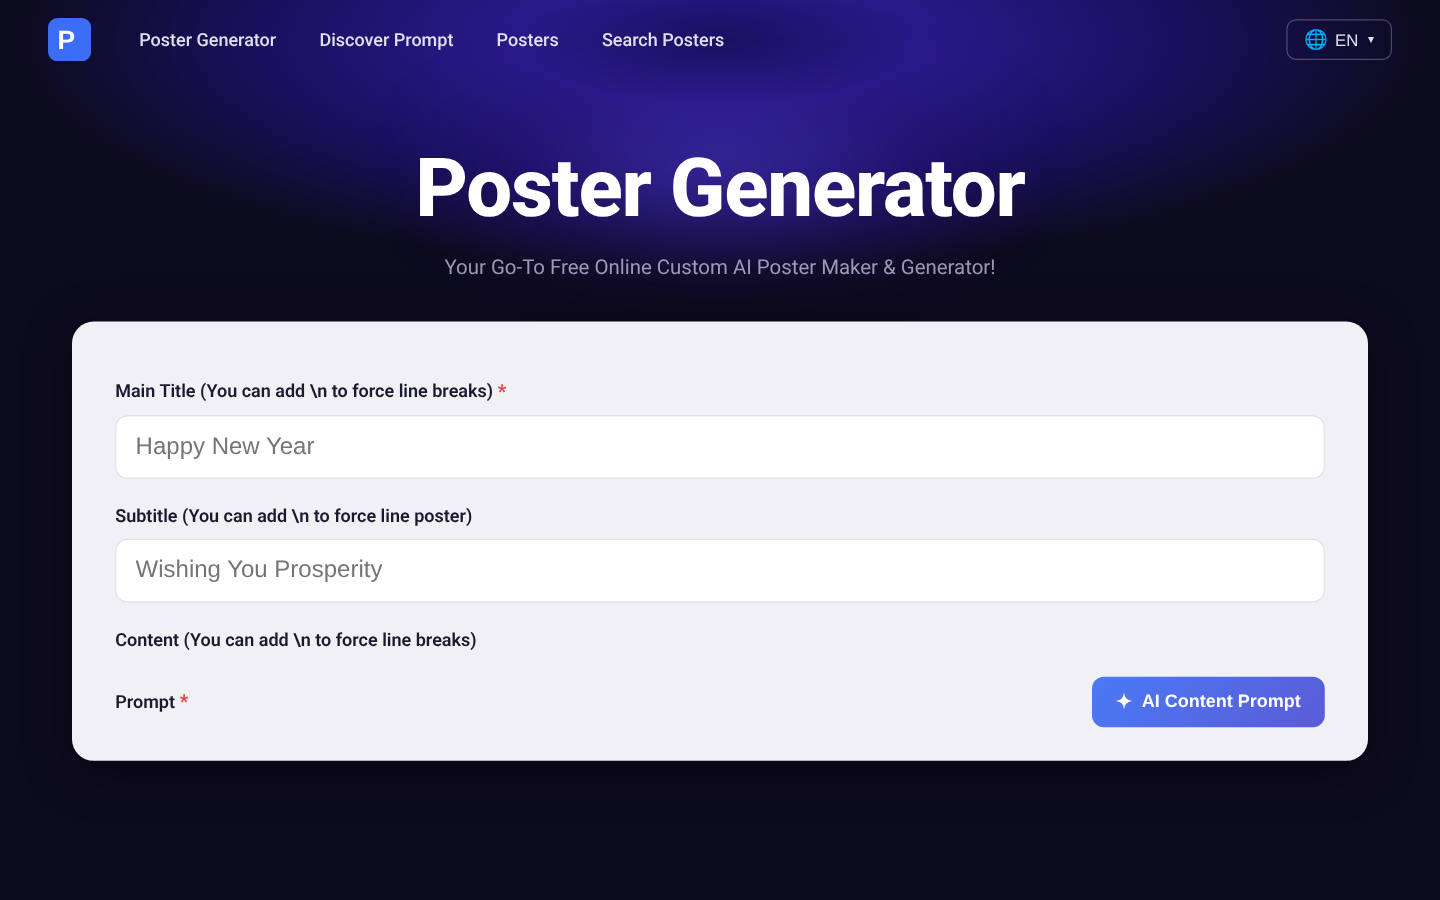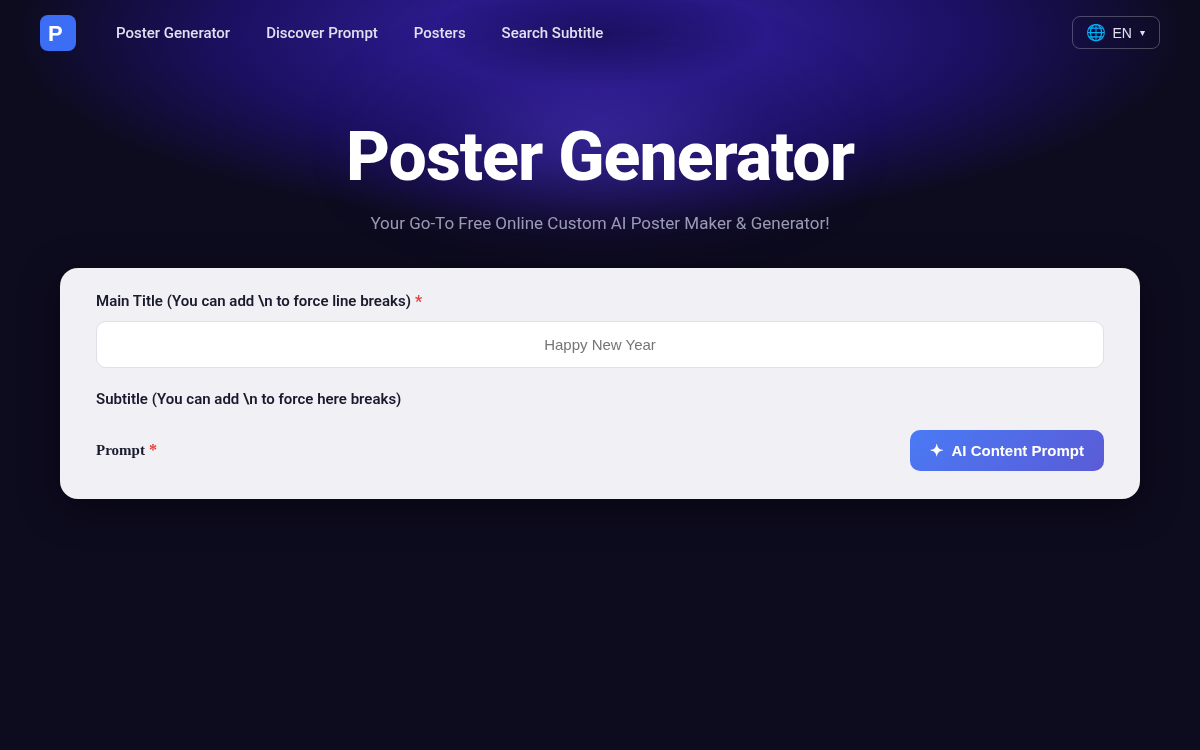--- a/index.html
+++ b/index.html
@@ -112,21 +112,21 @@
       font-weight: 400;
     }
 
     
     .form-card {
       position: relative;
       z-index: 5;
       background: #f0f0f5;
       border-radius: 18px;
       margin: 35px 60px 0;
-      padding: 24px 36px 28px;
+      padding: 49px 36px 28px;
       box-shadow: 0 8px 40px rgba(0,0,0,0.4);
     }
 
     .form-group {
       margin-bottom: 22px;
     }
 
     .form-label {
       display: flex;
       align-items: center;
@@ -140,42 +140,40 @@
     .required-star {
       color: #e53e3e;
       font-size: 16px;
     }
 
     .form-input {
       width: 100%;
       padding: 14px 16px;
       border: 1.5px solid #e0e0ea;
       border-radius: 10px;
-      font-size: 15px;
+      font-size: 20px;
       color: #a0a0b0;
       background: #ffffff;
       outline: none;
-      text-align: center;
     }
 
     
     .prompt-row {
       display: flex;
       align-items: center;
       justify-content: space-between;
     }
 
     .prompt-label {
       display: flex;
       align-items: center;
       gap: 4px;
       font-size: 15px;
       font-weight: 600;
       color: #1a1a2e;
-      font-family: Liberation Serif, serif;
     }
 
     .ai-btn {
       display: flex;
       align-items: center;
       gap: 8px;
       background: linear-gradient(135deg, #4a7af5 0%, #5b5bd6 100%);
       color: #fff;
       border: none;
       border-radius: 10px;
@@ -200,21 +198,21 @@
     <svg viewBox="0 0 36 36" fill="none" xmlns="http://www.w3.org/2000/svg">
       <rect width="36" height="36" rx="8" fill="#3b6ef5"></rect>
       <text x="8" y="26" font-size="22" font-weight="900" fill="white" font-family="Arial">P</text>
     </svg>
   </div>
 
   <div class="nav-links">
     <a class="nav-link">Poster Generator</a>
     <a class="nav-link">Discover Prompt</a>
     <a class="nav-link">Posters</a>
-    <a class="nav-link">Search Subtitle</a>
+    <a class="nav-link">Search Posters</a>
   </div>
 
   <button class="nav-lang">
     <span class="nav-lang-icon">🌐</span>
     <span>EN</span>
     <span class="chevron-icon">▾</span>
   </button>
 </nav>
 
 <div class="hero">
@@ -227,25 +225,29 @@
   <div class="form-group">
     <div class="form-label">
       <span>Main Title (You can add \n to force line breaks)</span>
       <span class="required-star">*</span>
     </div>
     <input class="form-input" type="text" placeholder="Happy New Year" style="">
   </div>
 
   <div class="form-group">
     <div class="form-label">
-      <span>Subtitle (You can add \n to force here breaks)</span>
-    </div>
+      <span>Subtitle (You can add \n to force line poster)</span>
+    </div>
+    <input class="form-input" type="text" placeholder="Wishing You Prosperity" style="">
   </div>
 
   <div class="form-group">
+    <div class="form-label">
+      <span>Content (You can add \n to force line breaks)</span>
+    </div>
   </div>
 
   <div class="prompt-row">
     <div class="prompt-label">
       <span>Prompt</span>
       <span class="required-star">*</span>
     </div>
     <button class="ai-btn">
       <span class="ai-btn-icon">✦</span>
       <span>AI Content Prompt</span>

